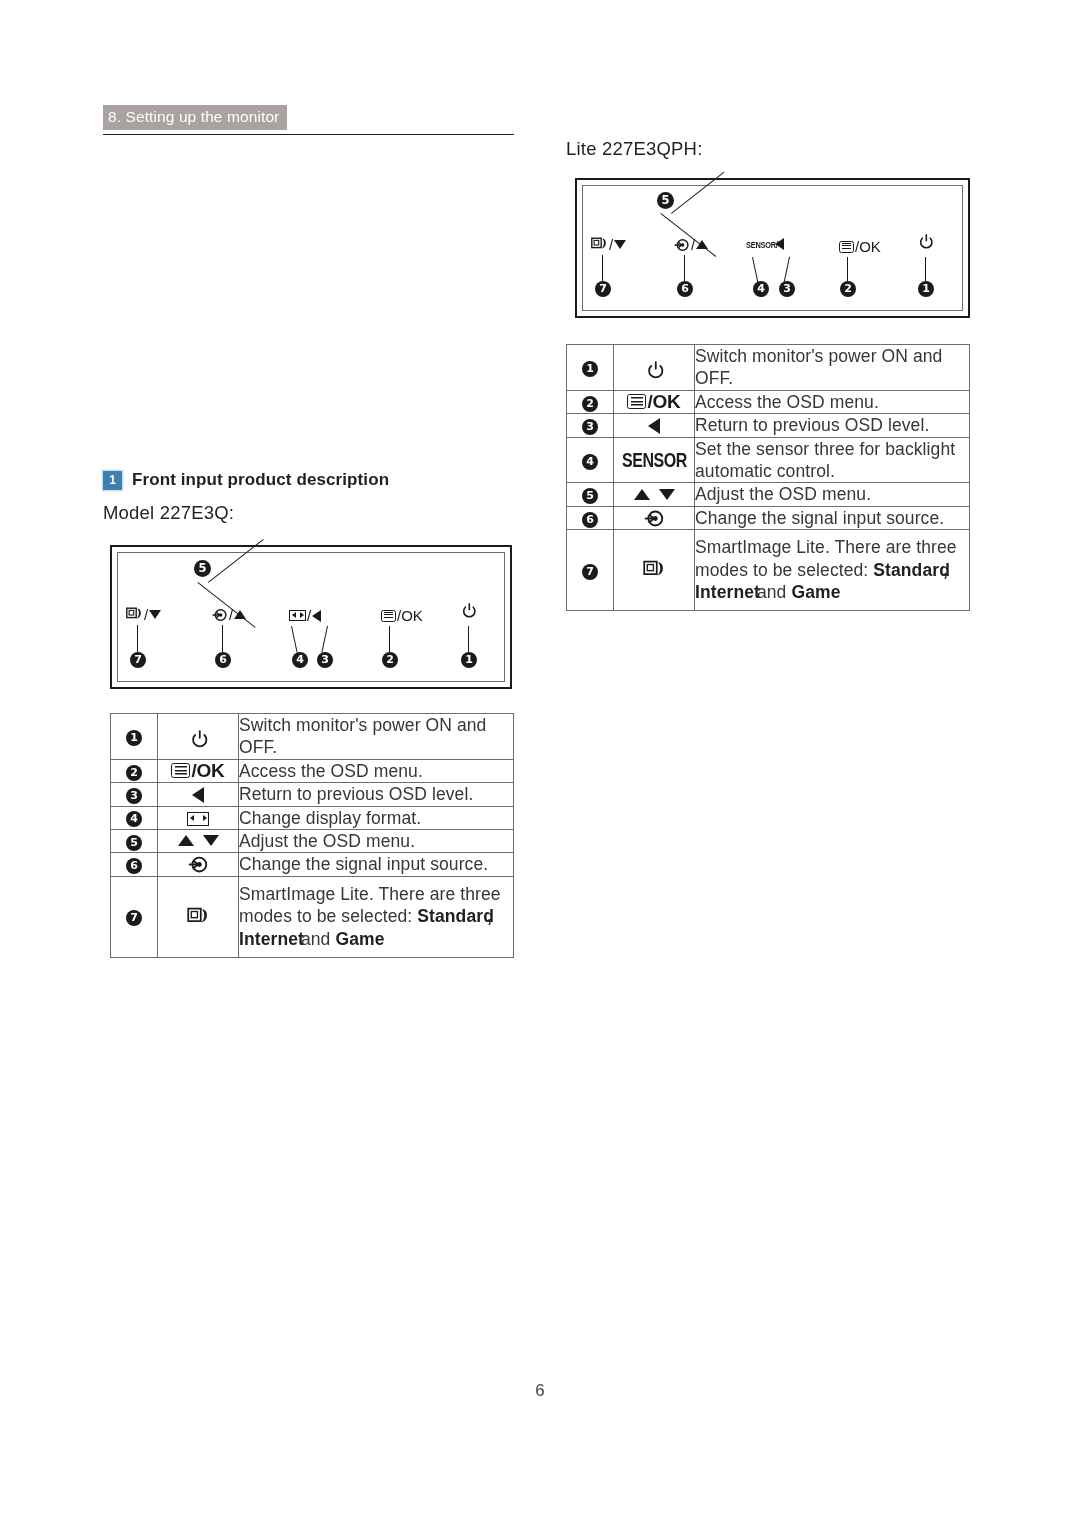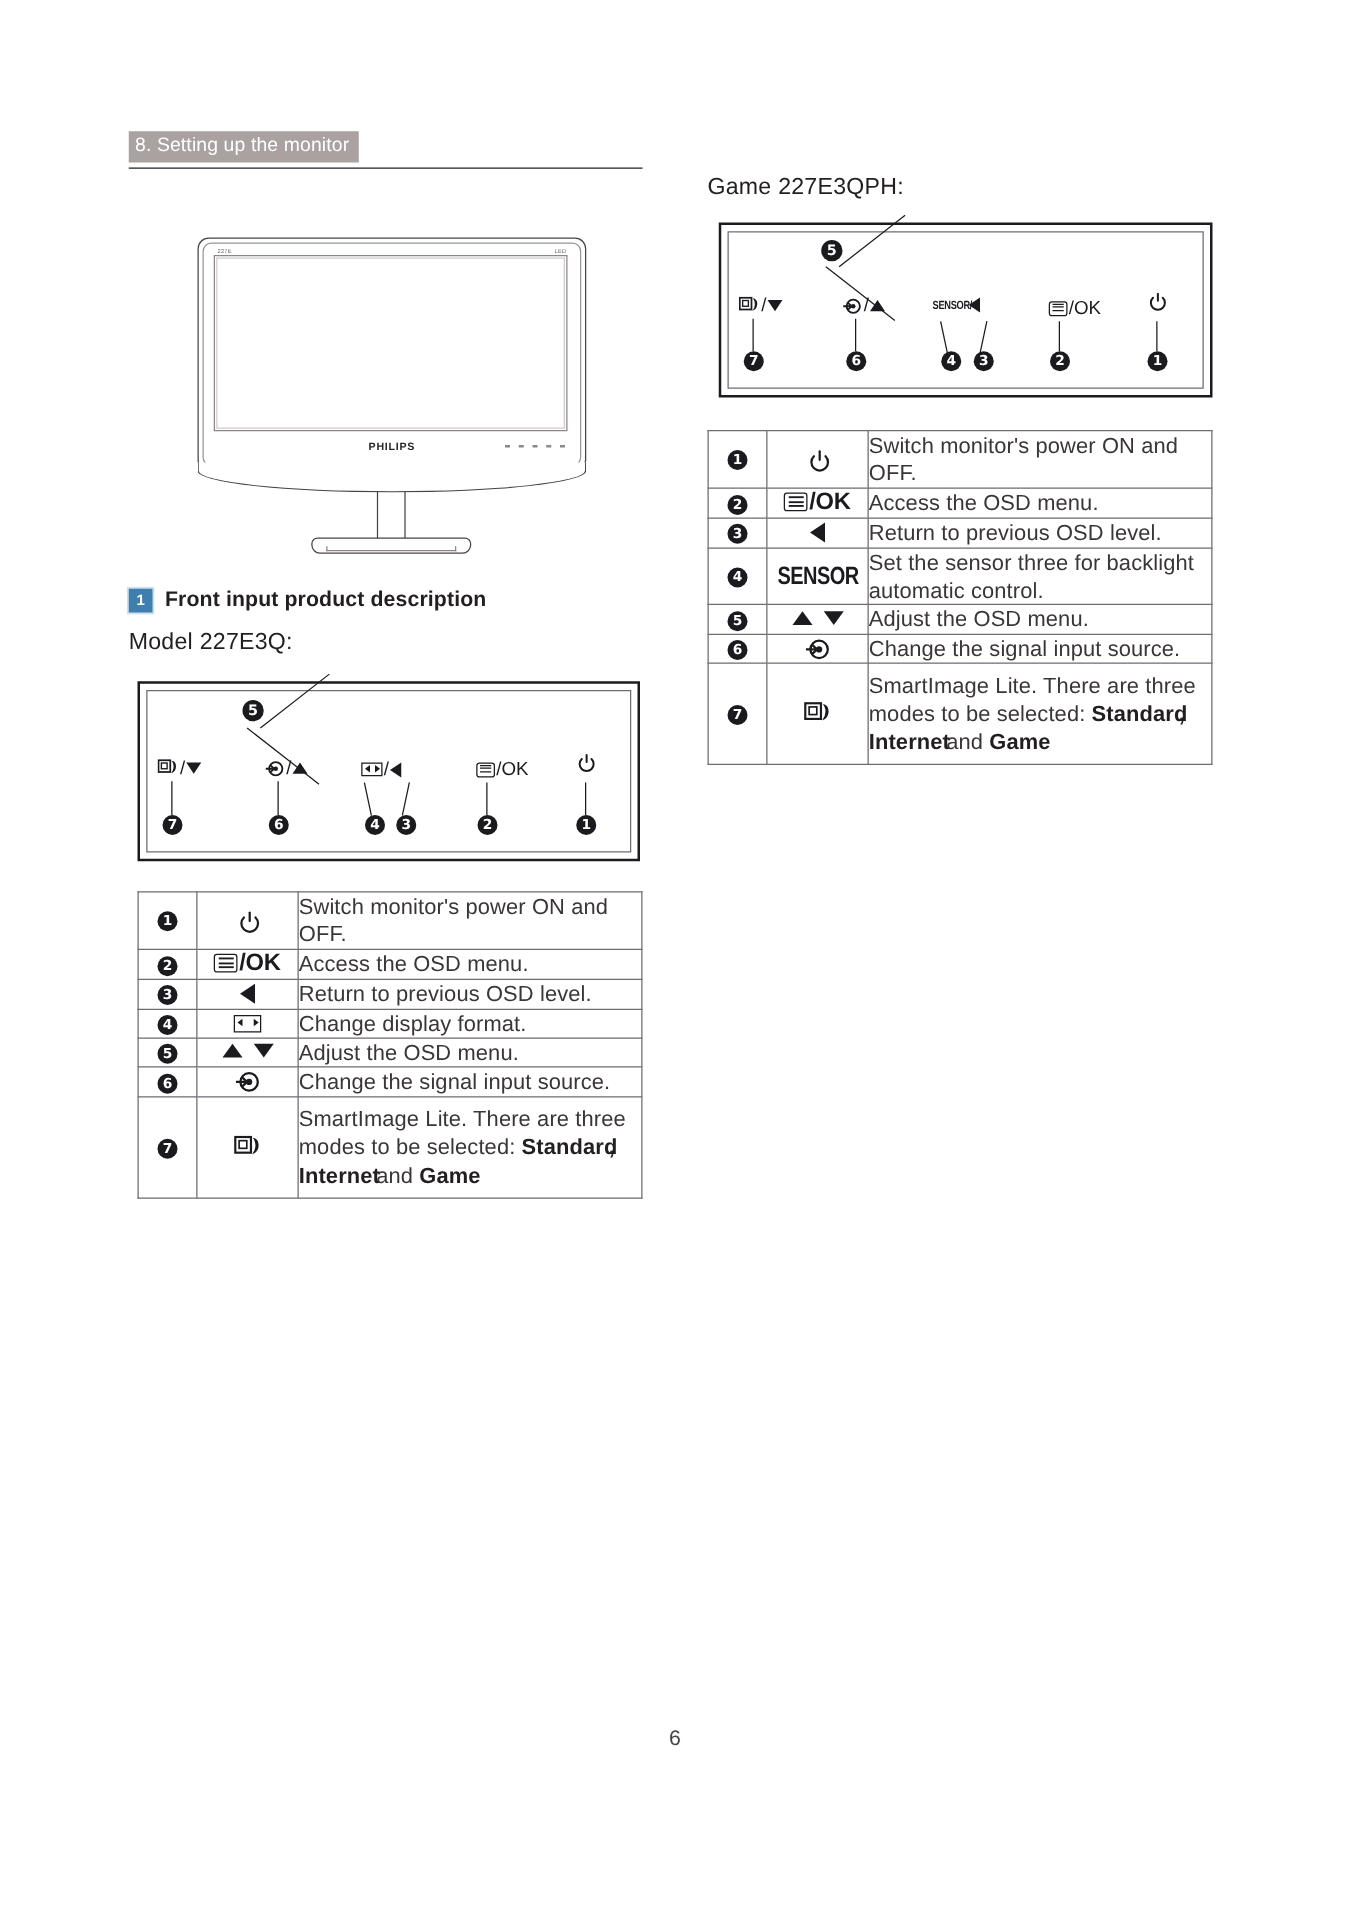--- a/index.html
+++ b/index.html
@@ -378,39 +378,20 @@
   }
 </style>
 </head>
 <body>
 
 <div class="page">
 
   <div class="section-tab">8. Setting up the monitor</div>
   <div class="rule"></div>
 
-  <div class="monitor-wrap">
-    <div class="mon-bezel">
-      <div class="mon-bezel2"></div>
-      <div class="mon-screen"></div>
-      <div class="mon-tag left">227E</div>
-      <div class="mon-tag right">LED</div>
-      <div class="mon-brand">PHILIPS</div>
-      <div class="mon-keys">
-        <i></i>
-          <i></i>
-          <i></i>
-          <i></i>
-          <i></i>
-      </div>
-    </div>
-    <div class="mon-chin"></div>
-    <div class="mon-neck"></div>
-    <div class="mon-base"></div>
-  </div>
 
   <div class="badge-head">
     <span class="num-badge">1</span>
     <span class="txt">Front input product description</span>
   </div>
 
   <div class="model-label" style="left:103px; top:502px;">Model 227E3Q:</div>
 
   <div class="panel" style="left:110px; top:545px; width:402px; height:144px;">
     <div class="inner"></div>
@@ -556,21 +537,21 @@
         </td>
         <td class="c-desc" style="padding-top:6px; padding-bottom:7px;">
           <span>SmartImage Lite. There are three</span><br>
           <span>modes to be selected: </span><span class="bold-run">Standard</span><span class="bold-run" style="margin-left:-7px;">,</span><br>
           <span class="bold-run">Internet</span><span style="margin-left:-8px;"> and </span><span class="bold-run">Game</span>
         </td>
       </tr>
     </tbody>
   </table>
 
-  <div class="model-label" style="left:566px; top:138px;">Game 227E3QPH:</div>
+  <div class="model-label" style="left:566px; top:138px;">Lite 227E3QPH:</div>
 
   <div class="panel" style="left:575px; top:178px; width:395px; height:140px;">
     <div class="inner"></div>
 
     <div class="cnum big" style="left:80px; top:12px;">5</div>
     <div class="diag" style="left:84px; top:33px; width:70px; transform:rotate(38deg);"></div>
     <div class="diag" style="left:94px; top:33px; width:67px; transform:rotate(-38deg);"></div>
 
     <div class="glyph-row" style="left:14px; top:56px;">
       <span class="ic ic-smart">

